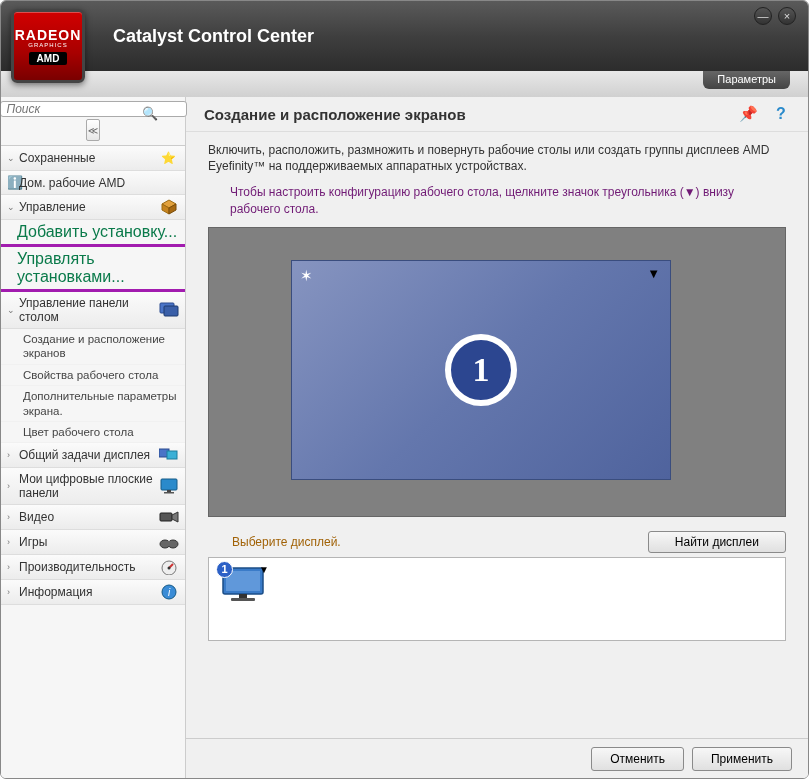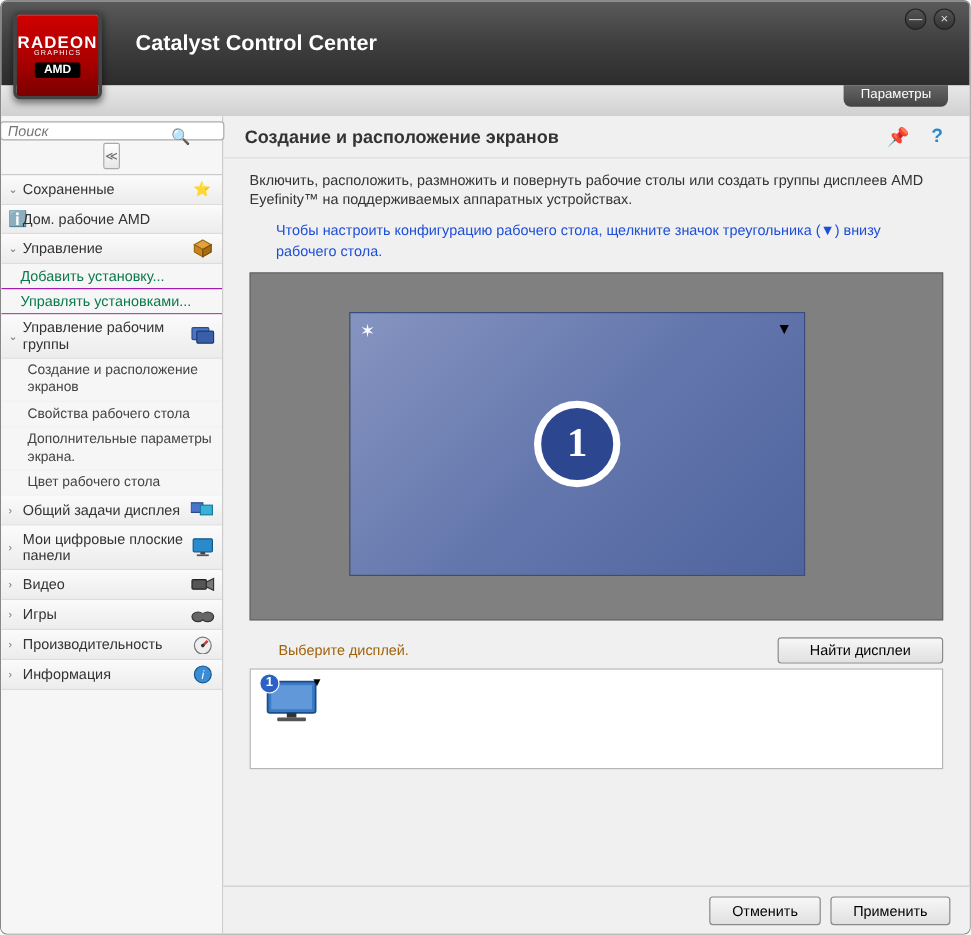--- a/index.html
+++ b/index.html
@@ -19,29 +19,29 @@
   .sidebar{width:185px;background:#f6f6f6;border-right:1px solid #ccc;display:flex;flex-direction:column;}
   .search-row{display:flex;align-items:center;padding:4px;border-bottom:1px solid #ccc;gap:2px;flex-direction:column;}
   .search{flex:1;height:22px;border:1px solid #aaa;border-radius:3px;padding:0 22px 0 6px;font-style:italic;color:#888;font-size:12px;background:#fff;position:relative;}
   .search-ic{position:absolute;right:26px;top:9px;color:#2067b3;font-size:13px;pointer-events:none;}
   .collapse{width:14px;height:22px;border:1px solid #aaa;border-radius:2px;background:linear-gradient(#fff,#e7e7e7);display:flex;align-items:center;justify-content:center;font-size:10px;color:#666;cursor:pointer;}
   .nav{flex:1;overflow:auto;}
   .nav-sec{border-bottom:1px solid #ddd;background:linear-gradient(to bottom,#fbfbfb,#ececec);padding:4px 6px;display:flex;align-items:center;cursor:pointer;}
   .nav-sec .chev{color:#777;font-size:9px;margin-right:4px;width:8px;}
   .nav-sec .lbl{flex:1;color:#333;font-size:12px;}
   .nav-sec .ic{width:20px;height:16px;margin-left:4px;display:flex;align-items:center;justify-content:center;}
-  .nav-link{padding:3px 6px 3px 16px;color:#0a7a4a;font-size:12px;cursor:pointer;border-bottom:1px solid #a21caf;}
+  .nav-link{padding:3px 6px 3px 16px;color:#0a7a4a;font-size:16px;cursor:pointer;border-bottom:3px solid #a21caf;}
   .nav-sub{padding:3px 6px 3px 22px;color:#444;font-size:11.5px;cursor:pointer;border-bottom:1px solid #f1f1f1;line-height:1.25;}
   .main{flex:1;display:flex;flex-direction:column;padding:0;}
   .main-head{display:flex;align-items:center;padding:8px 18px;border-bottom:1px solid #ddd;}
   .main-head h1{font-size:15px;font-weight:bold;color:#333;flex:1;}
   .pin{color:#5bb04a;font-size:15px;margin-right:14px;}
   .help{width:18px;height:18px;border-radius:50%;color:#2a8acb;font-size:16px;font-weight:bold;display:flex;align-items:center;justify-content:center;}
   .desc{padding:10px 22px 4px;color:#333;font-size:12px;line-height:1.35;}
-  .hint{padding:6px 22px 10px 44px;color:#1d4ed8;font-size:12px;line-height:1.35;}
+  .hint{padding:6px 22px 10px 44px;color:#701a75;font-size:12px;line-height:1.35;}
   .canvas{margin:0 22px;height:290px;background:#808080;border:1px solid #666;position:relative;}
   .monitor{position:absolute;left:82px;top:32px;width:380px;height:220px;background:linear-gradient(135deg,#8694c0 0%,#6477ad 50%,#4f639d 100%);border:1px solid #3a4d7e;}
   .monitor .star{position:absolute;top:6px;left:8px;color:#fff;font-size:15px;}
   .monitor .menu{position:absolute;top:5px;right:10px;color:#000;font-size:13px;cursor:pointer;}
   .disk-num{position:absolute;left:50%;top:50%;transform:translate(-50%,-50%);width:72px;height:72px;border-radius:50%;background:#2c4690;border:6px solid #fff;display:flex;align-items:center;justify-content:center;color:#fff;font-size:34px;font-weight:bold;font-family:Georgia,serif;}
   .pick-row{display:flex;align-items:center;margin:14px 22px 4px;}
   .pick-lbl{flex:1;padding-left:24px;font-size:12px;color:#a16207;}
   .find-btn{padding:3px 26px;font-size:12px;border:1px solid #8a8a8a;border-radius:3px;background:linear-gradient(#f7f7f7,#e0e0e0);cursor:pointer;}
   .display-box{margin:0 22px;height:84px;border:1px solid #b5b5b5;background:#fff;padding:6px 10px;display:flex;align-items:flex-start;}
   .disp-item{position:relative;width:56px;cursor:pointer;}
@@ -105,21 +105,21 @@
                 <polygon points="16,5 9,9 9,15 16,11" fill="#a86a12" stroke="#7a4d0a"></polygon>
               </svg>
           </span>
         </div>
 
         <div class="nav-link">Добавить установку...</div>
         <div class="nav-link">Управлять установками...</div>
 
         <div class="nav-sec">
           <span class="chev">⌄</span>
-          <span class="lbl">Управление рабочим группы</span>
+          <span class="lbl">Управление панели столом</span>
           <span class="ic">
             <svg width="20" height="16" viewBox="0 0 20 16">
                 <rect x="1" y="1" width="14" height="10" rx="1" fill="#4a74c7" stroke="#2a4a8f"></rect>
                 <rect x="5" y="4" width="14" height="10" rx="1" fill="#3a5fa8" stroke="#1c3a6e"></rect>
               </svg>
           </span>
         </div>
         <div class="nav-sub">Создание и расположение экранов</div>
         <div class="nav-sub">Свойства рабочего стола</div>
         <div class="nav-sub">Дополнительные параметры экрана.</div>

